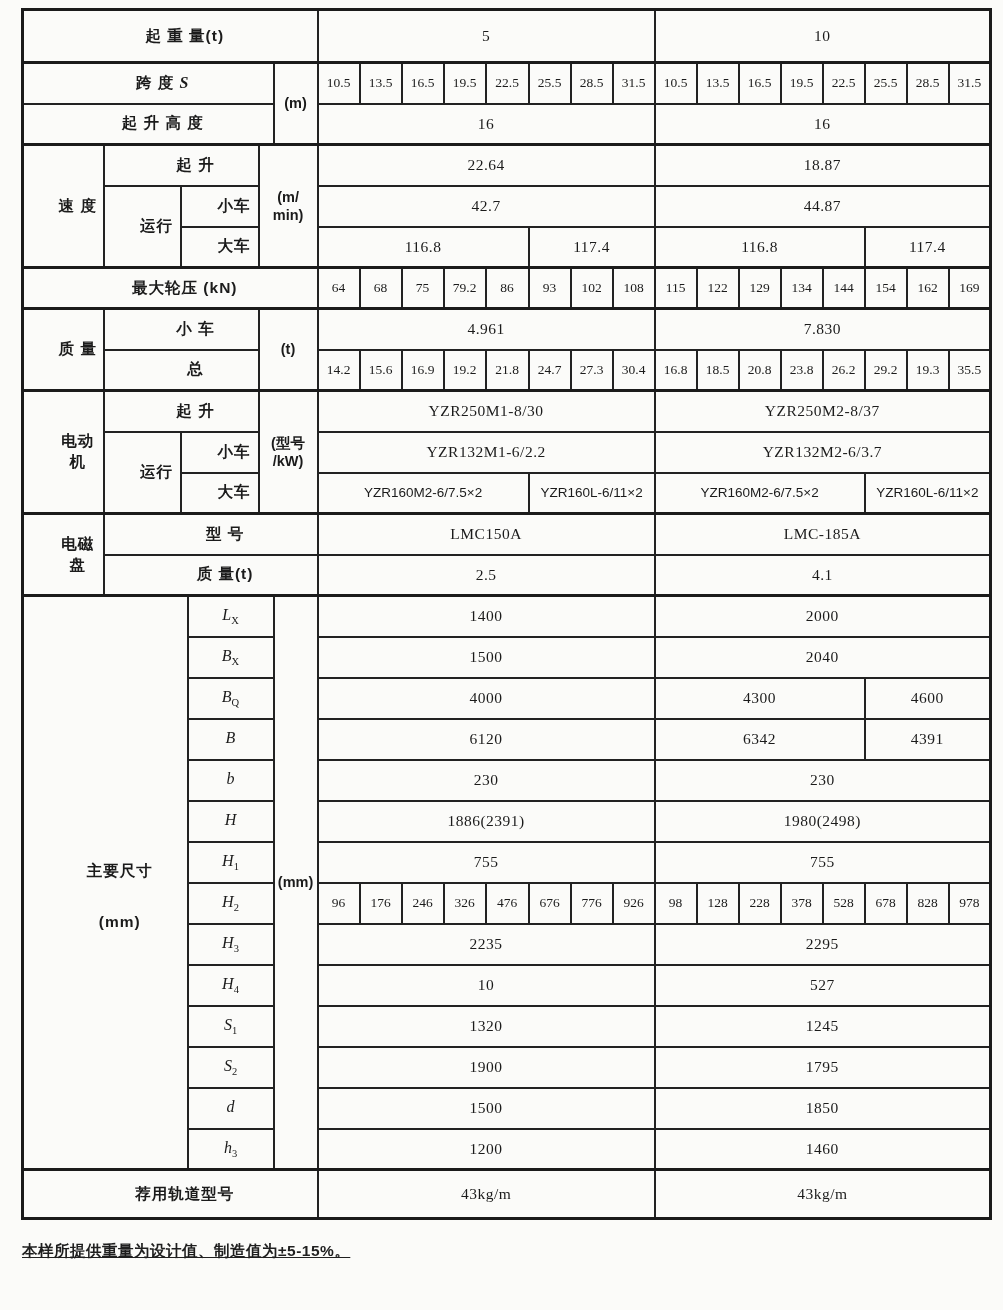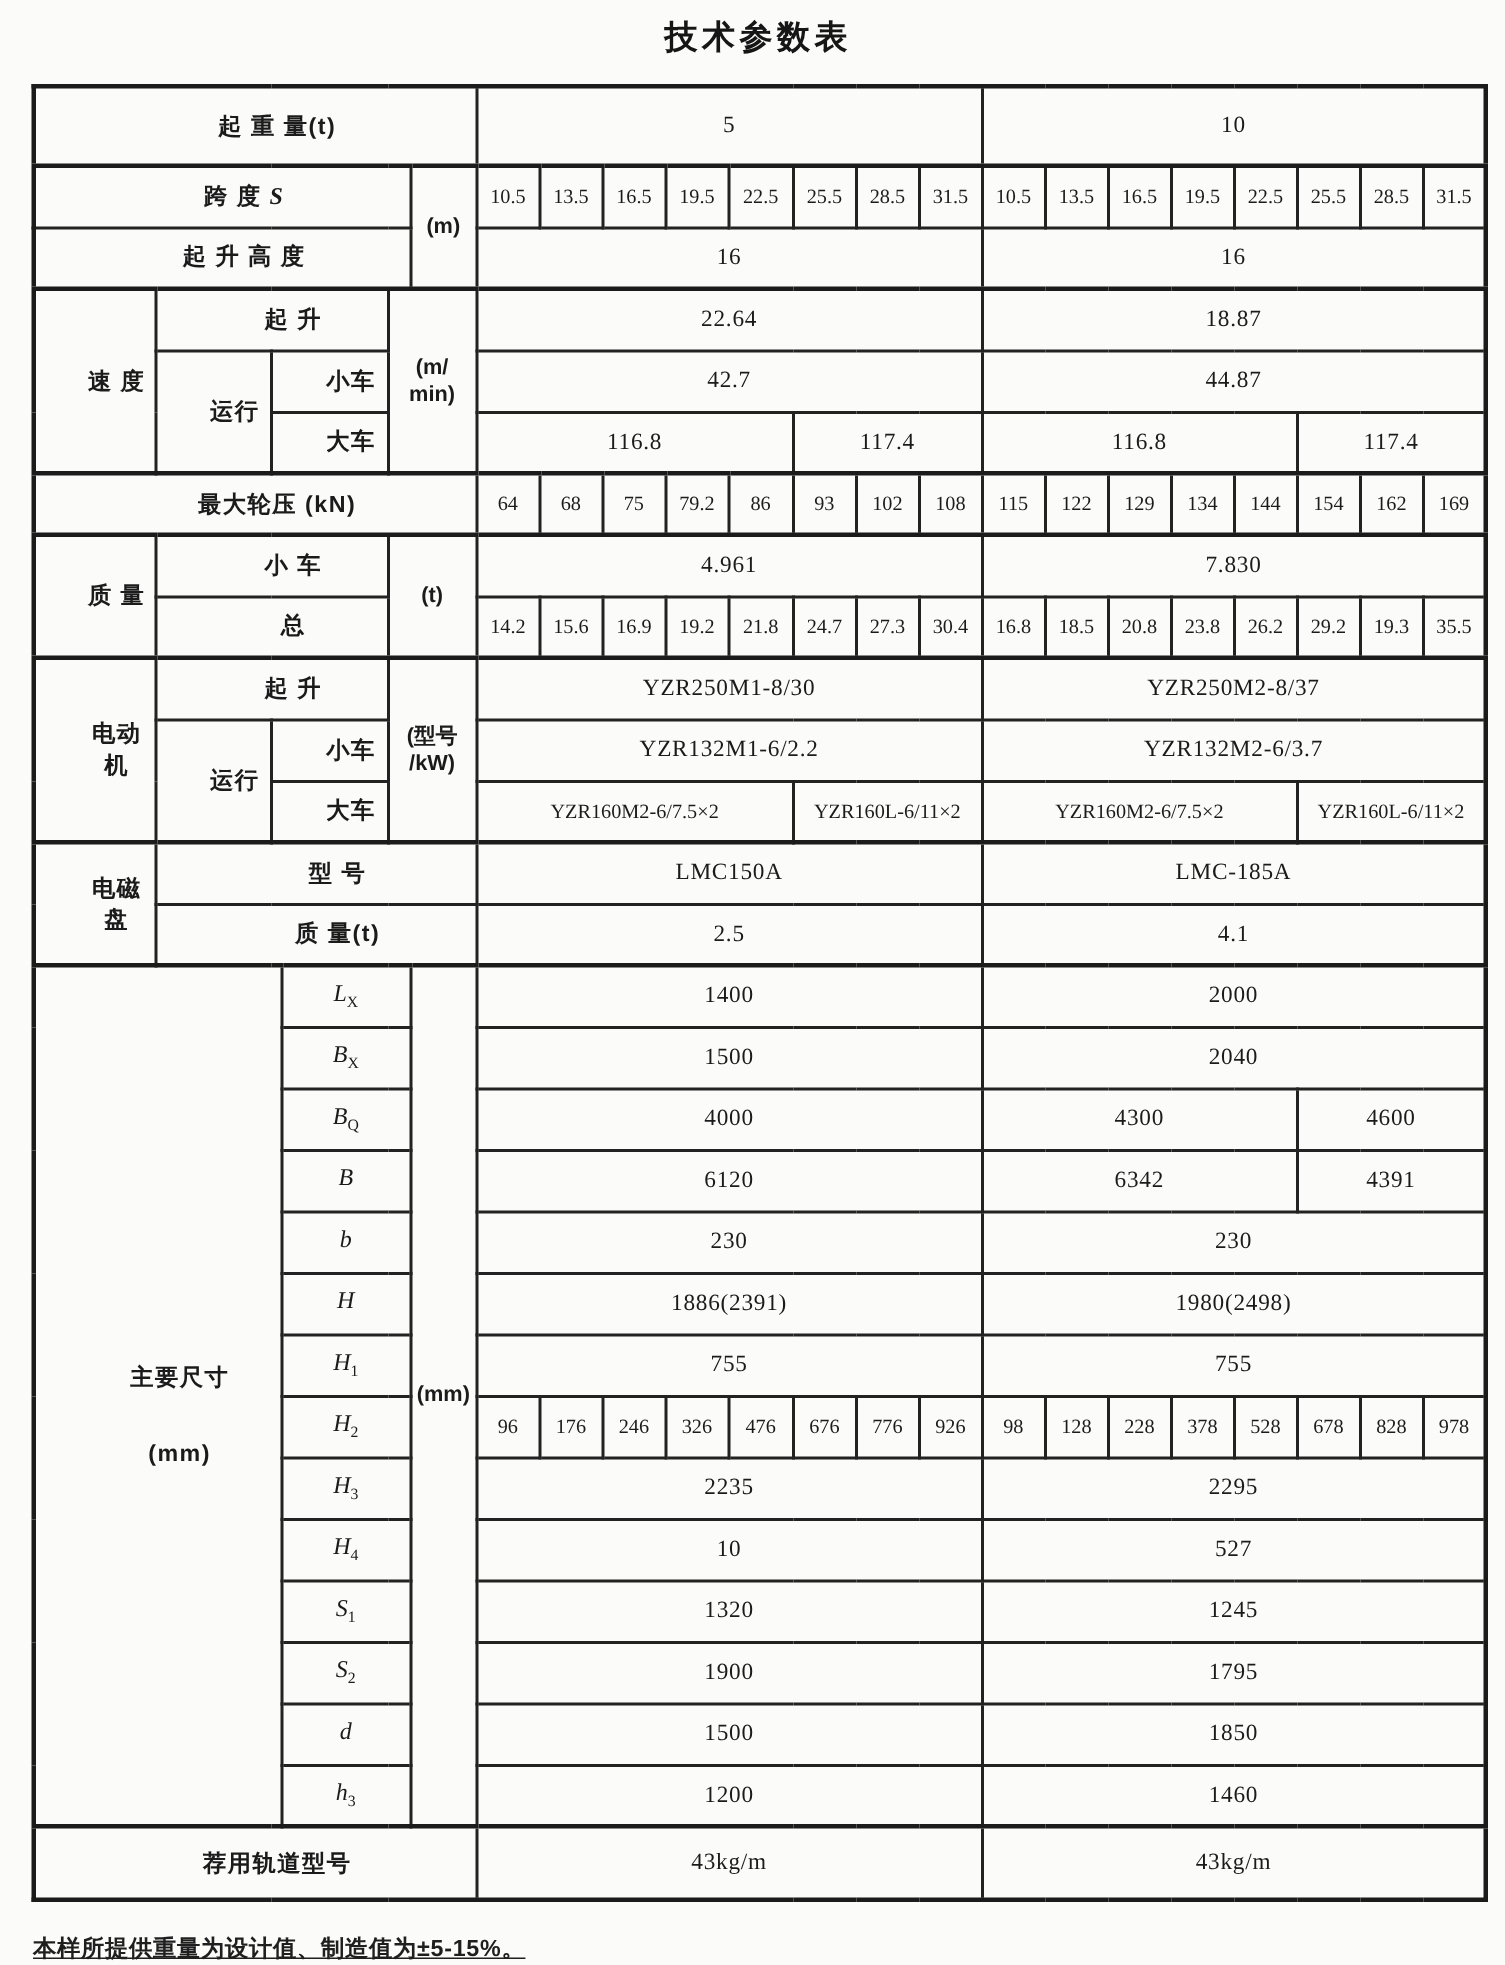--- a/index.html
+++ b/index.html
@@ -26,37 +26,36 @@
   }
   tr{ height:41px; }
   tr.r-cap{ height:53px; }
   tr.r-rail{ height:49px; }
   tr.sect td{ border-top:3px solid var(--ink); }
   .lbl{ font-weight:bold; font-size:15.5px; letter-spacing:1px;padding-left:30px; }
   .unit{ font-weight:bold; font-size:14.5px; letter-spacing:0; line-height:1.25; }
   .unit span{ display:block; }
   .num{ font-family:"Liberation Serif", serif; font-size:15.5px; letter-spacing:0.5px; }
   .num-s{ font-family:"Liberation Serif", serif; font-size:13.5px; letter-spacing:0; padding:0; }
-  .num-m{ font-family:Liberation Serif, serif; font-size:13.5px; letter-spacing:0; }
+  .num-m{ font-family:Liberation Sans, sans-serif; font-size:13.5px; letter-spacing:0; }
   .sym{ font-family:"Liberation Serif", serif; font-size:16px; }
   .sym i{ font-style:italic; }
   .sym sub{ font-size:10.5px; font-style:normal; }
   .symS{ font-family:"Liberation Serif", serif; font-style:italic; font-weight:bold; font-size:16px; }
   .two-line div{ line-height:1.45;margin-top:28px; }
   .footnote{
     margin:21px 0 0 1px; font-size:15.5px; color:#1f1f1f;
     letter-spacing:0.5px; font-weight:bold;text-decoration:underline;
   }
 </style>
 </head>
 <body>
 
 <div class="page">
 
-  <div class="doc-title">技术参数表</div>
 
   <table class="spec">
     <colgroup>
       <col style="width:81px">
         <col style="width:77px">
         <col style="width:7px">
       <col style="width:71px">
         <col style="width:15px">
         <col style="width:44px">
       <col style="width:42px">

